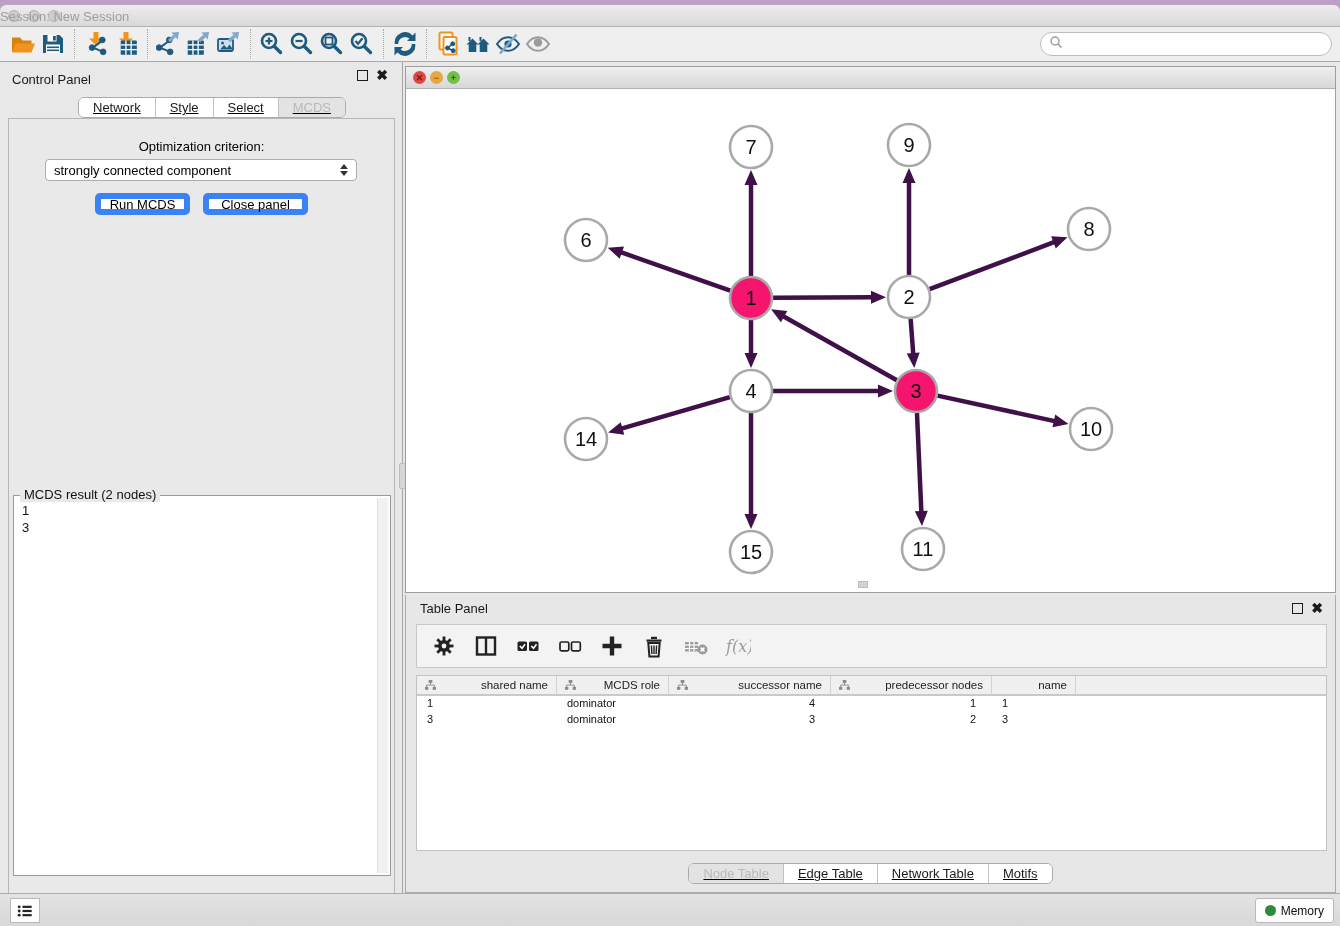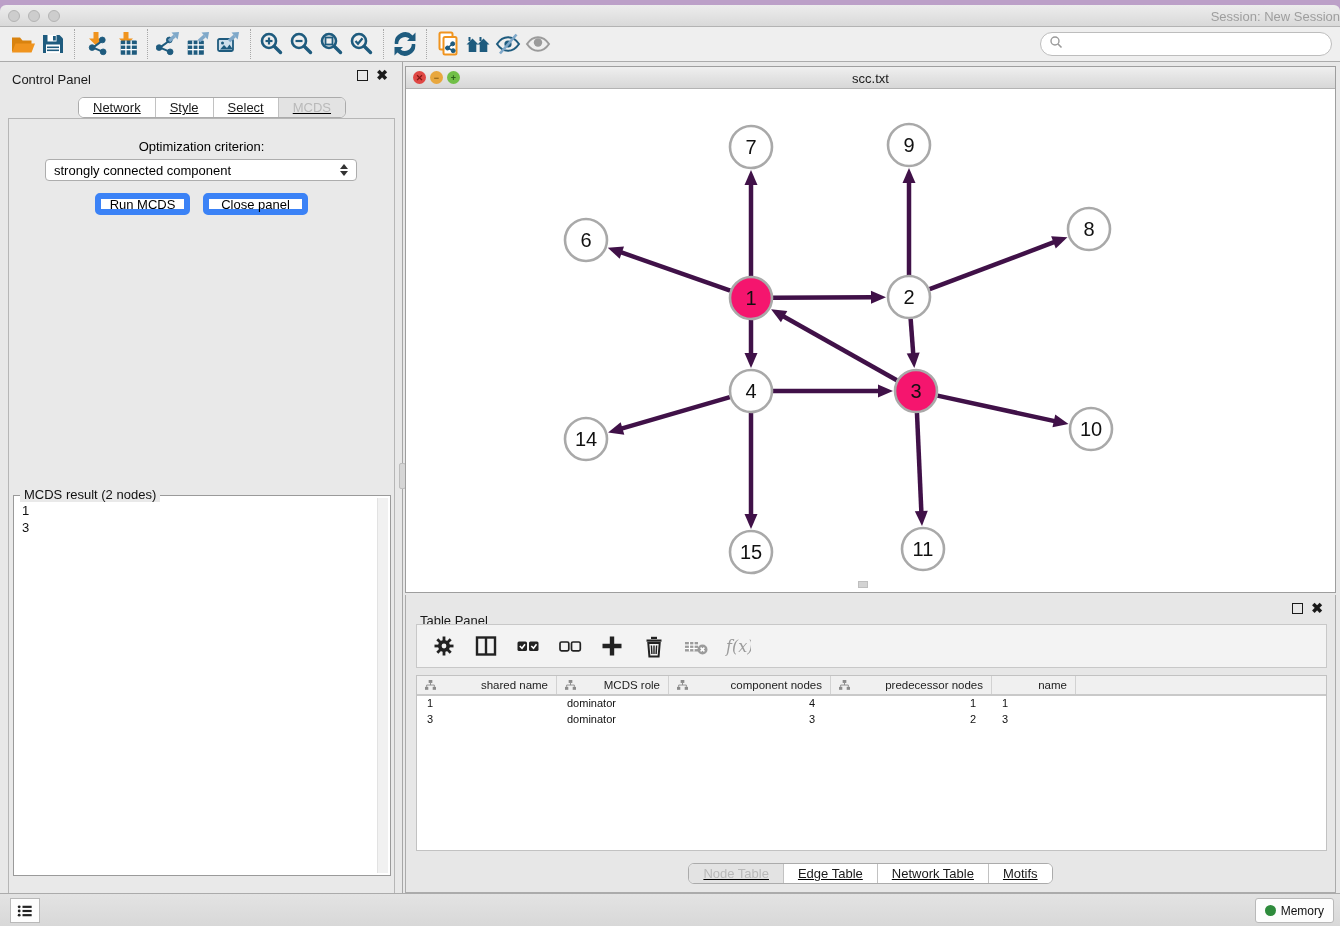--- a/index.html
+++ b/index.html
@@ -7,21 +7,21 @@
     font-family:"Liberation Sans", sans-serif; }
   .abs { position:absolute; }
 
   
   #desktop-strip { left:0; top:0; width:1340px; height:27px; background:#BCA0C8; }
   #titlebar { left:0; top:5px; width:1340px; height:22px;
     background:linear-gradient(#EDEDED,#D9D9D9); border-bottom:1px solid #B3B3B3;
     border-radius:6px 6px 0 0; }
   .tl-dot { position:absolute; top:5px; width:12px; height:12px; border-radius:50%;
     background:#CDCDCD; border:1px solid #B4B4B4; }
-  #titlebar-title { position:absolute; left:0; right:0; top:4px; text-align:right;
+  #titlebar-title { position:absolute; left:0; right:12px; top:4px; text-align:left;
     font-size:13px; color:#9E9E9E; }
 
   #main-toolbar { left:0; top:27px; width:1340px; height:35px; background:#EFEFEF;
     border-bottom:1px solid #ABABAB; display:flex; align-items:center; padding-left:8px; }
   .tb-btn { width:30px; height:28px; display:flex; align-items:center; justify-content:center; }
   .tb-sep { width:1px; height:30px; border-left:1px dotted #A8A8A8; margin:0 6px; }
   #search-box { position:absolute; right:8px; top:32px; width:292px; height:24px;
     background:#fff; border:1px solid #BDBDBD; border-radius:12px;
     display:flex; align-items:center; padding-left:8px; }
   #search-box input { border:none; outline:none; flex:1; font-size:12px; background:transparent; }
@@ -73,21 +73,21 @@
     display:flex; align-items:center; justify-content:center; font-size:9px; font-weight:bold; }
   #graph-svg { position:absolute; left:0; top:22px; }
   #nw-hscroll { position:absolute; left:452px; bottom:4px; width:10px; height:7px;
     background:#D3D3D3; border:1px solid #BFBFBF; }
   #divider-handle { left:399px; top:463px; width:7px; height:26px; background:#D6D6D6;
     border:1px solid #BDBDBD; border-radius:2px; }
 
   
   #table-panel { left:405px; top:595px; width:931px; height:298px; background:#E7E7E7;
     border:1px solid #ABABAB; border-top:none; }
-  #tp-title { position:absolute; left:14px; top:6px; font-size:13px; color:#1a1a1a;margin-top:12px; }
+  #tp-title { position:absolute; left:14px; top:6px; font-size:13px; color:#1a1a1a; }
   #tp-toolbar { position:absolute; left:10px; top:29px; width:911px; height:44px;
     background:#F3F3F3; border:1px solid #C8C8C8; display:flex; align-items:center;
     gap:16px; padding-left:14px; }
   .tp-icon { width:26px; height:26px; display:flex; align-items:center; justify-content:center; }
   #tp-table { position:absolute; left:10px; top:80px; width:911px; height:176px;
     background:#fff; border:1px solid #C2C2C2; }
   #tp-header { display:flex; height:20px; background:#F0F0F0; border-bottom:2px solid #C9C9C9; }
   .th-cell { display:flex; align-items:center; border-right:1px solid #D2D2D2;
     font-size:11.5px; color:#222; padding-left:8px; }
   .th-cell .th-label { flex:1; text-align:right; padding-right:8px; }
@@ -326,21 +326,20 @@
     </div>
   </div>
 </div>
 <div id="divider-handle" class="abs"></div>
 
 <div id="network-window" class="abs">
   <div id="nw-titlebar">
     <div class="nw-light" style="left:7px;  background:#DF4744; color:#7E1512;">✕</div>
     <div class="nw-light" style="left:24px; background:#E8A73E; color:#8A5E14;">−</div>
     <div class="nw-light" style="left:41px; background:#71BF47; color:#2E641B;">+</div>
-    <div id="nw-title">scc.txt</div>
   </div>
   <svg id="graph-svg" width="929" height="503" viewBox="0 0 929 503">
       <line x1="345" y1="187" x2="345" y2="94" stroke="#401148" stroke-width="4.5"></line>
       <polygon points="345,81 351.5,96 338.5,96" fill="#401148"></polygon>
       <line x1="324.2449403778676" y1="201.7042820722201" x2="213.96282483621667" y2="162.93844751818526" stroke="#401148" stroke-width="4.5"></line>
       <polygon points="201.69847142313844,158.6273414699517 218.0052014623455,157.46951789598975 213.69409541411193,169.733871309068" fill="#401148"></polygon>
       <line x1="366.999559378724" y1="208.86076228241313" x2="467.0007210166335" y2="208.2278435378694" stroke="#401148" stroke-width="4.5"></line>
       <polygon points="480.00046064951584,208.1455667047499 465.0418994896729,214.74037132863666 464.9596226565534,201.74063169575433" fill="#401148"></polygon>
       <line x1="345" y1="231" x2="345" y2="266" stroke="#401148" stroke-width="4.5"></line>
       <polygon points="345,279 338.5,264 351.5,264" fill="#401148"></polygon>
@@ -518,21 +517,21 @@
               <rect x="0" y="7.5" width="3.6" height="3.2"></rect>
               <rect x="8.4" y="7.5" width="3.6" height="3.2"></rect>
             </g>
             <g stroke="#8A8A8A" stroke-width="1">
               <line x1="6" y1="3" x2="6" y2="5.5"></line>
               <line x1="1.8" y1="5.5" x2="10.2" y2="5.5"></line>
               <line x1="1.8" y1="5.5" x2="1.8" y2="7.5"></line>
               <line x1="10.2" y1="5.5" x2="10.2" y2="7.5"></line>
             </g>
           </svg>
-          <span class="th-label">component nodes</span>
+          <span class="th-label">successor name</span>
         </div>
         <div class="th-cell" style="width: 161px;">
           <svg width="11" height="11" viewBox="0 0 12 12">
             <g fill="#8A8A8A">
               <rect x="4" y="0" width="4" height="3.2"></rect>
               <rect x="0" y="7.5" width="3.6" height="3.2"></rect>
               <rect x="8.4" y="7.5" width="3.6" height="3.2"></rect>
             </g>
             <g stroke="#8A8A8A" stroke-width="1">
               <line x1="6" y1="3" x2="6" y2="5.5"></line>

